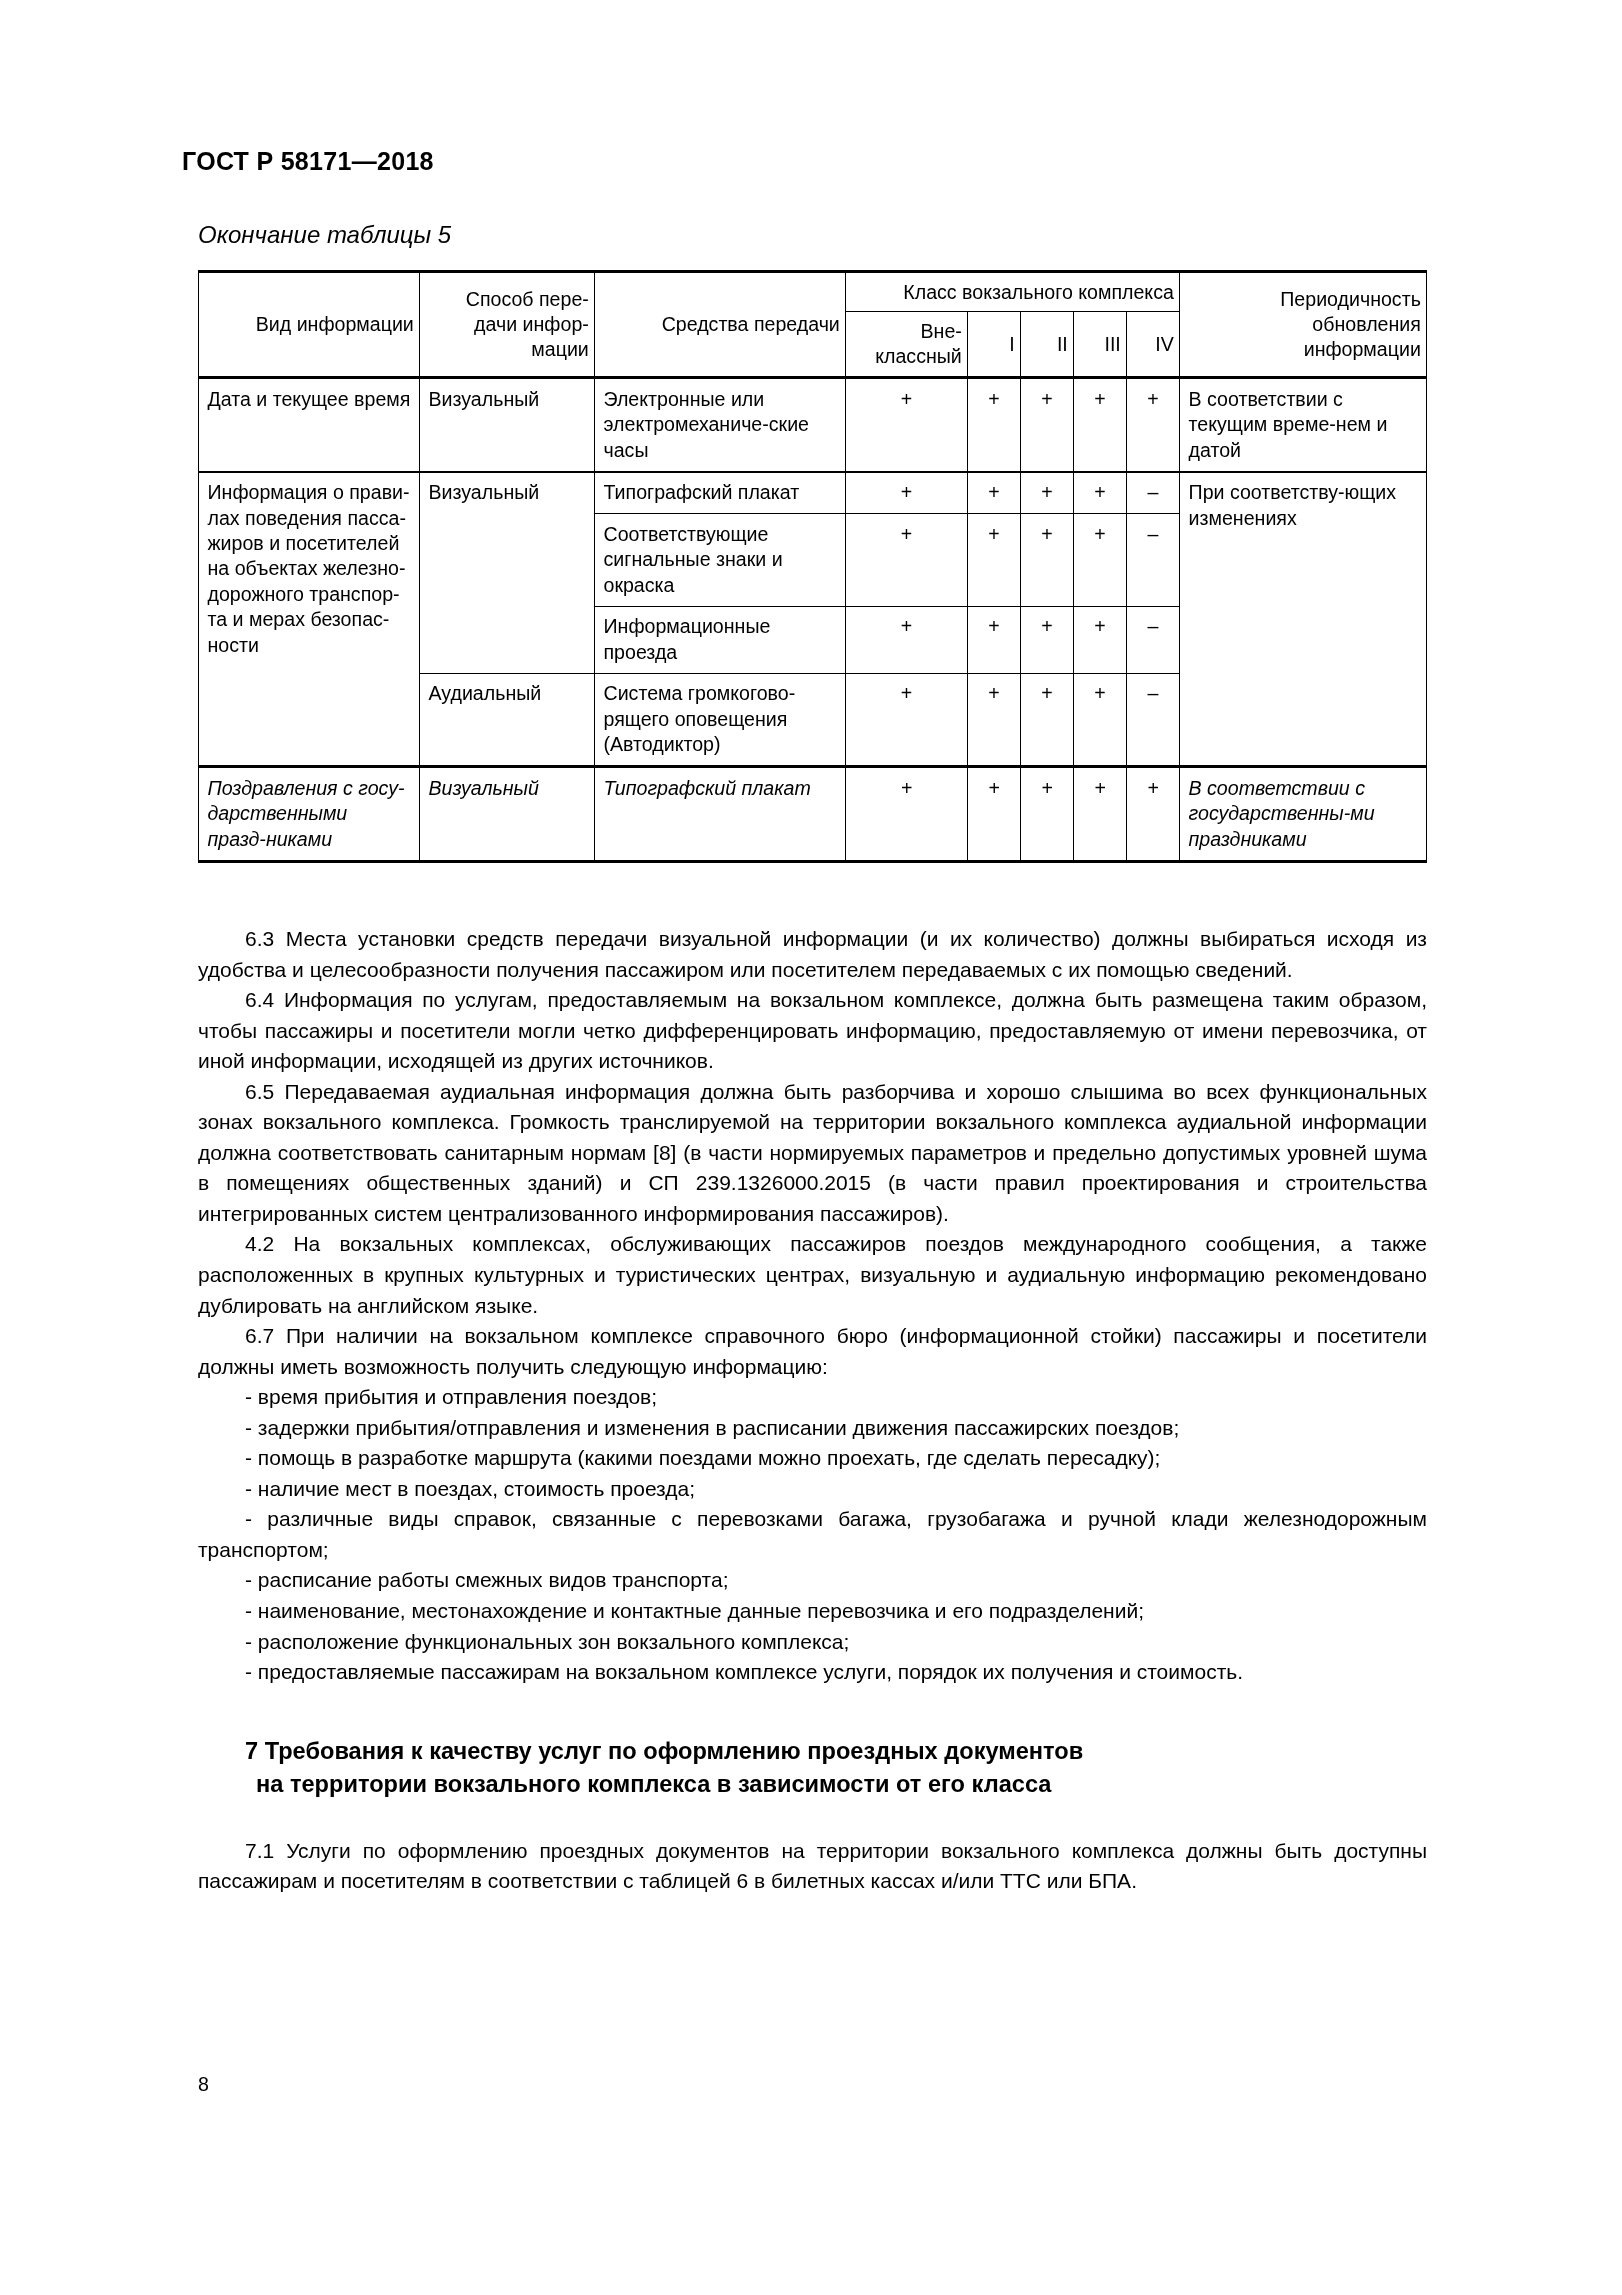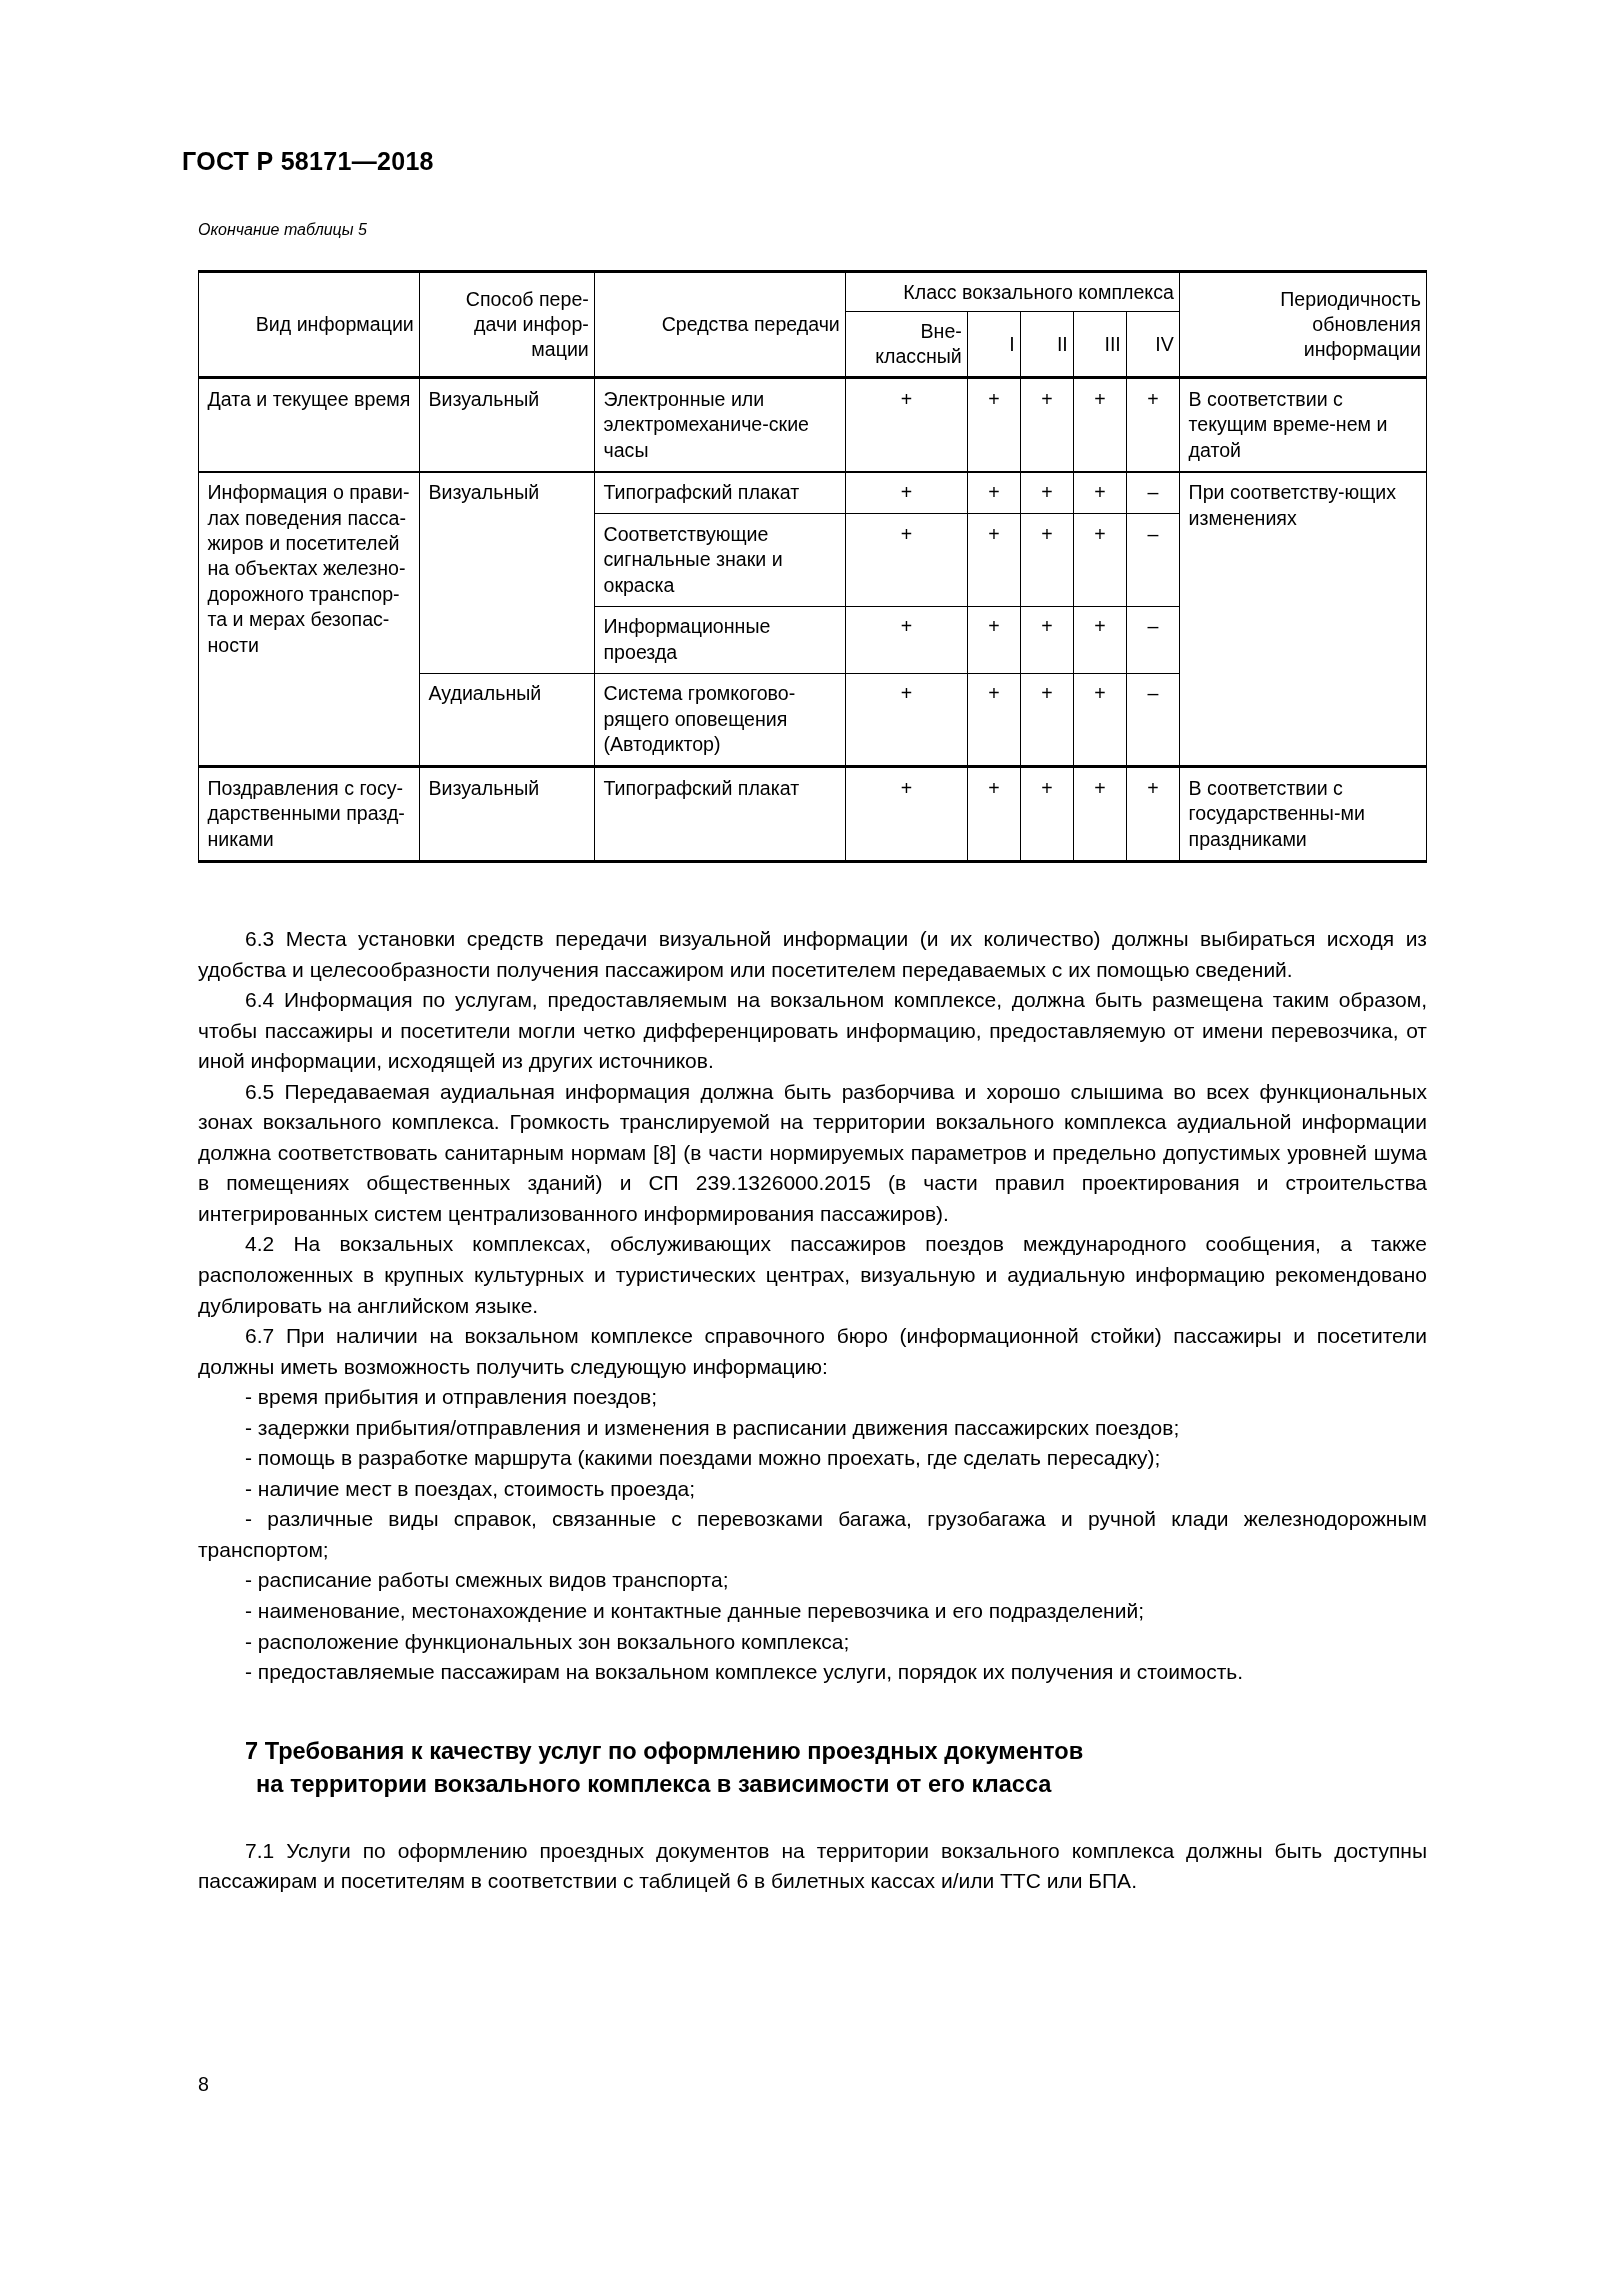--- a/index.html
+++ b/index.html
@@ -32,21 +32,21 @@
     top: 147px;
     font-size: 25px;
     font-weight: bold;
     letter-spacing: 0.3px;
   }
 
   .table-caption {
     position: absolute;
     left: 198px;
     top: 221px;
-    font-size: 16px;
+    font-size: 24px;
     font-style: italic;
   }
 
   
   .tbl-wrap {
     position: absolute;
     left: 198px;
     top: 270px;
     width: 1228px;
   }
@@ -67,21 +67,21 @@
   table.gost thead th {
     text-align: right;
     vertical-align: middle;
     padding: 6.5px 5.2px;
   }
   table.gost thead tr:last-child th,
   table.gost thead th.tallhead {
     border-bottom-width: 3.3px;
   }
   table.gost tr.lastrow td { border-bottom-width: 3.3px; }
-  table.gost td.top-thick { border-top-width: 3.3px; }
+  table.gost td.top-thick { border-top-width: 3.3px; font-style: italic; }
 
   .outer-top { border-top-width: 3.3px !important; }
 
   .c-mark { text-align: center !important; vertical-align: top !important; padding-top: 7.2px; }
   .just { text-align: justify; text-align-last: left; }
 
   
   col.c1 { width: 221px; }
   col.c2 { width: 175px; }
   col.c3 { width: 251px; }

